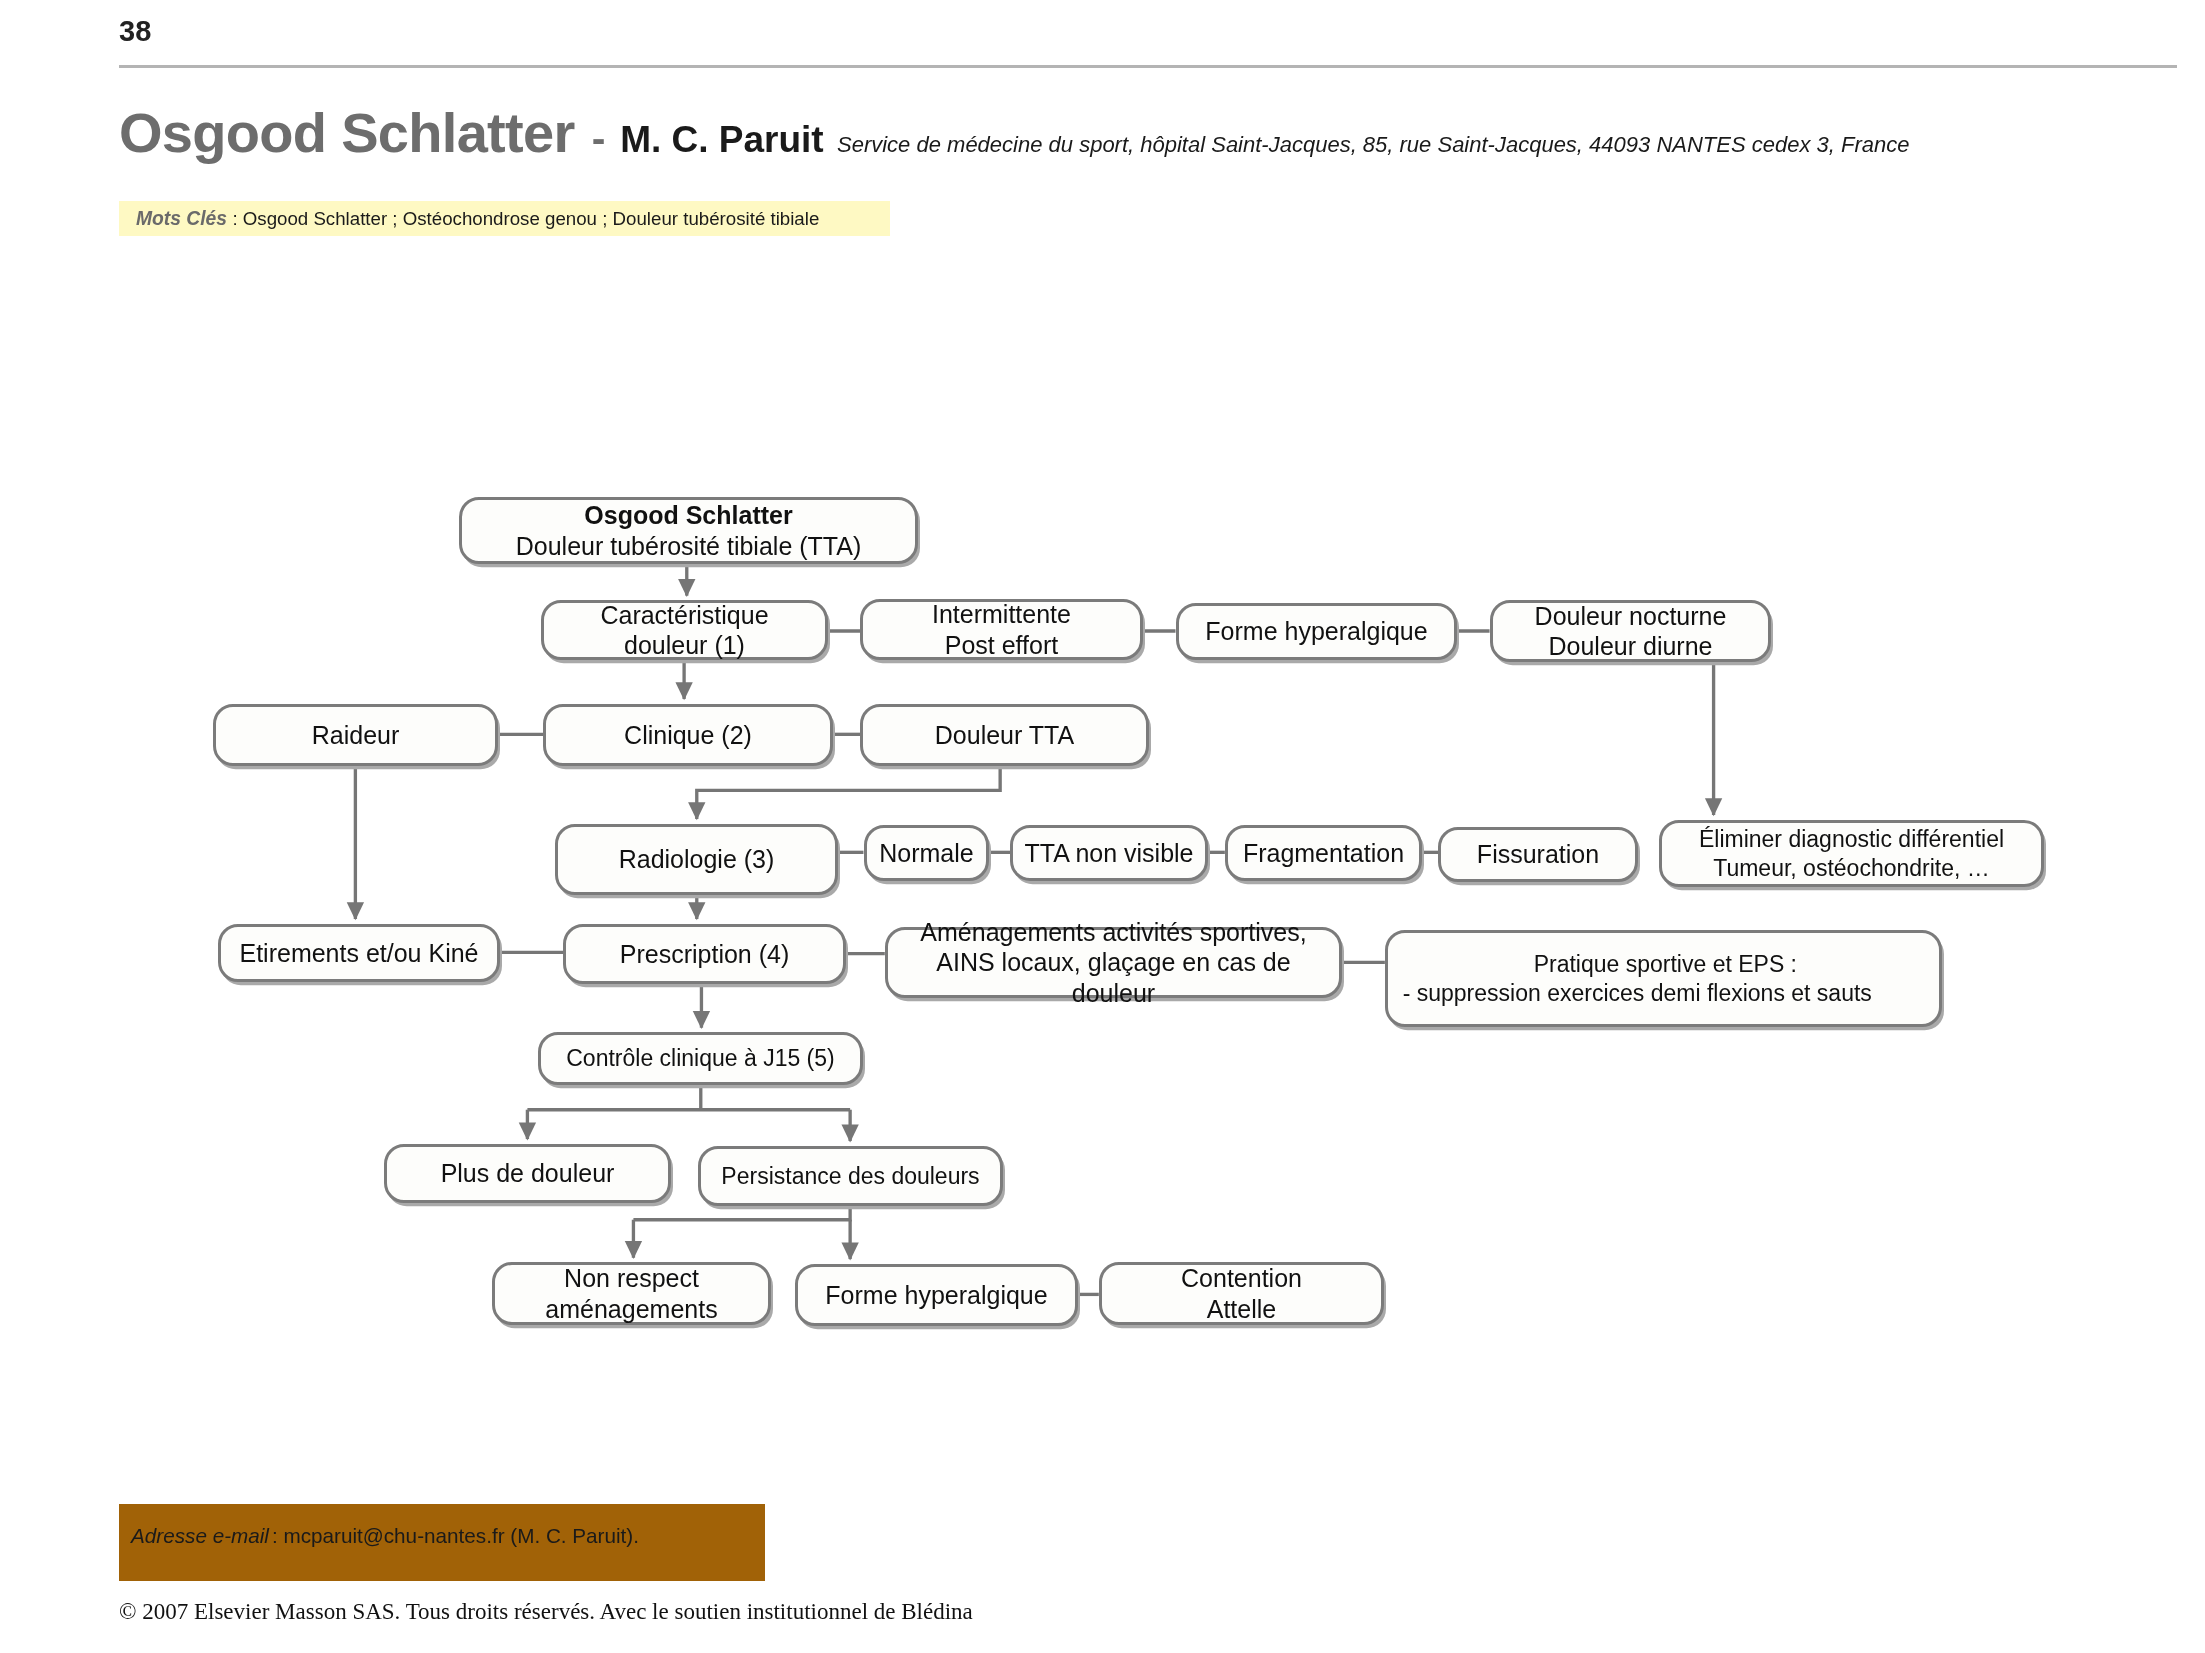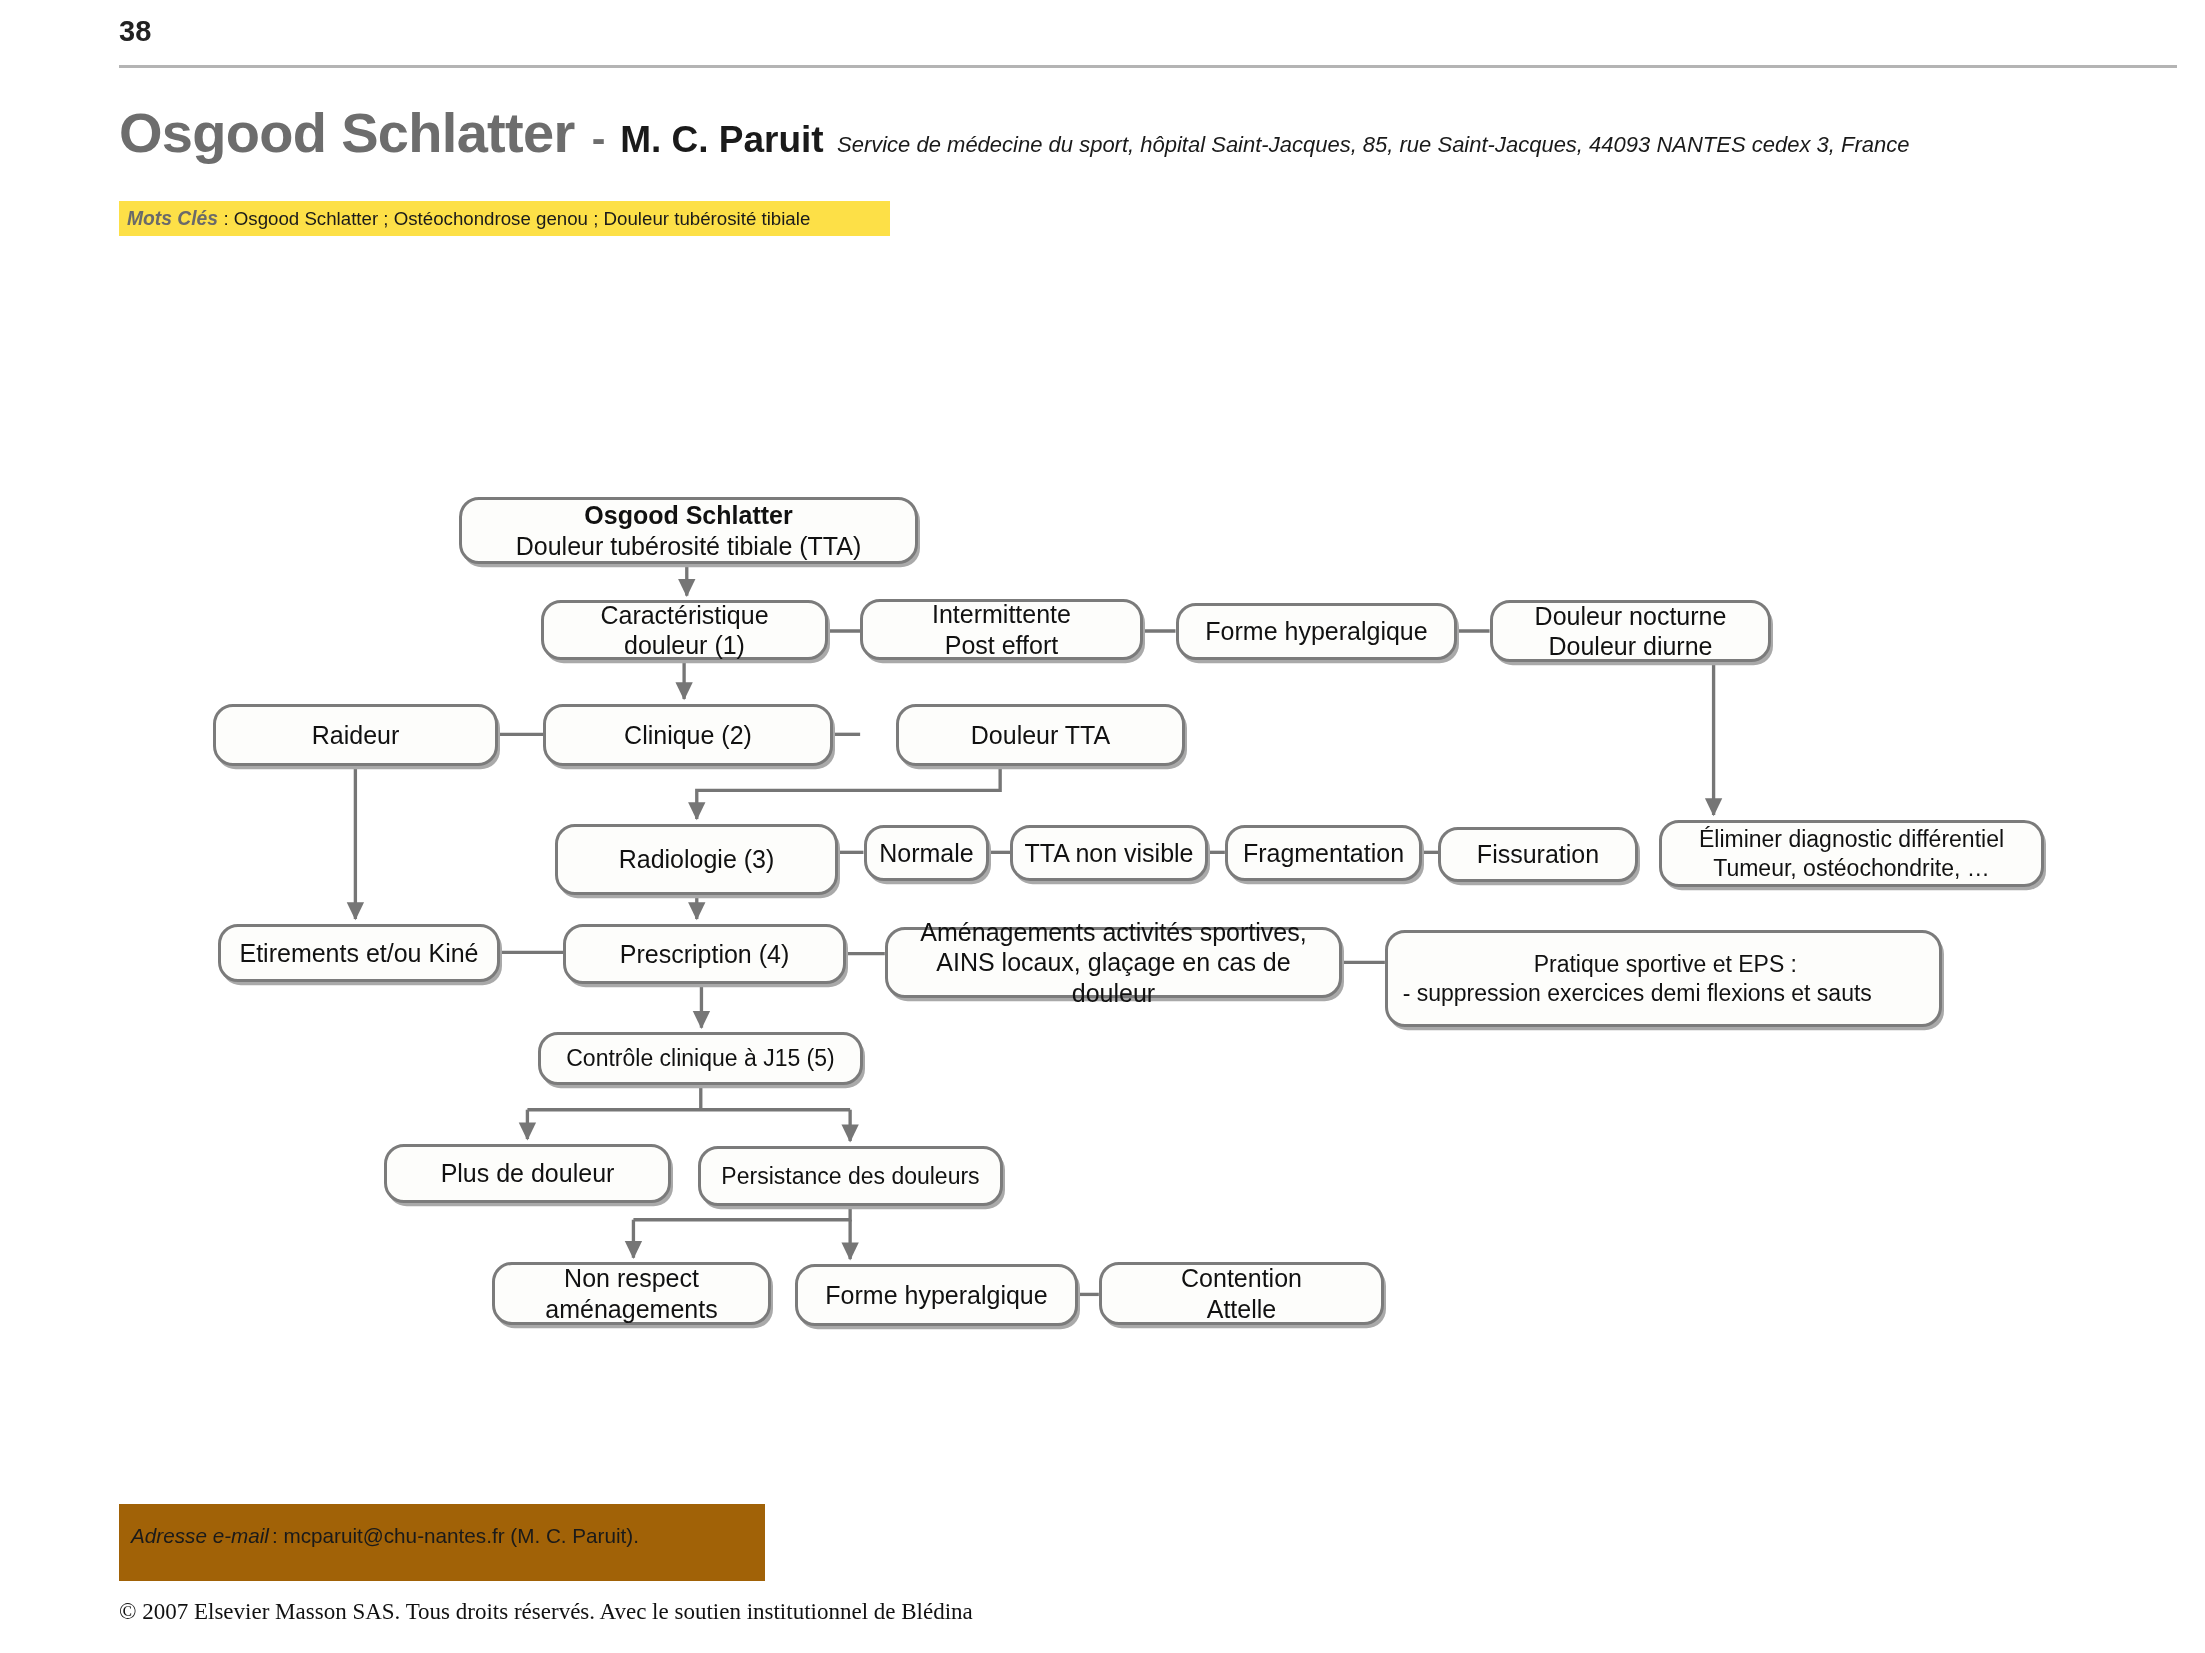--- a/index.html
+++ b/index.html
@@ -7,22 +7,22 @@
         font-family:"Liberation Sans","DejaVu Sans",sans-serif;color:#1a1a1a;}
 
   
   .page-num{position:absolute;left:119px;top:14.7px;font-size:29px;font-weight:bold;color:#222;}
   .top-rule{position:absolute;left:119px;top:65px;width:2058px;height:3.3px;background:#b4b4b4;}
   .title-row{position:absolute;left:119px;top:100px;display:flex;align-items:baseline;white-space:nowrap;}
   .doc-title{font-size:56px;font-weight:bold;color:#6d6d6d;letter-spacing:-0.7px;}
   .title-sep{font-size:41px;font-weight:bold;color:#6d6d6d;margin:0 14.7px 0 17.3px;}
   .doc-author{font-size:37px;font-weight:bold;color:#1a1a1a;}
   .doc-affil{font-size:22px;font-style:italic;color:#1a1a1a;margin-left:13.3px;}
-  .kw-bar{position:absolute;left:119px;top:201px;width:771px;height:35px;background:#fde047;
-          display:flex;align-items:center;padding-left:8px;box-sizing:border-box;white-space:nowrap;}
+  .kw-bar{position:absolute;left:119px;top:201px;width:771px;height:35px;background:#fef9c3;
+          display:flex;align-items:center;padding-left:17px;box-sizing:border-box;white-space:nowrap;}
   .kw-label{font-size:19.3px;font-weight:bold;font-style:italic;color:#6a6a6a;margin-right:5.3px;}
   .kw-text{font-size:18.7px;color:#1a1a1a;}
 
   
   .connectors{position:absolute;left:0;top:0;pointer-events:none;}
   .node{position:absolute;box-sizing:border-box;background:#fdfdfb;border:3.3px solid #7b7b7b;
         border-radius:20px;box-shadow:2.7px 4px 0 -0.7px #a9a9a9;
         display:flex;flex-direction:column;justify-content:center;align-items:center;
         text-align:center;font-size:25px;line-height:1.22;color:#111;padding:4px 8px;}
   .node .b{font-weight:bold;}
@@ -118,21 +118,21 @@
   </div>
 
   <div class="node" style="left:213px;top:704px;width:285px;height:62px">
     <span>Raideur</span>
   </div>
 
   <div class="node" style="left:543px;top:704px;width:290px;height:62px">
     <span>Clinique (2)</span>
   </div>
 
-  <div class="node" style="left:896px;top:704px;width:289px;height:62px">
+  <div class="node" style="left:860px;top:704px;width:289px;height:62px">
     <span>Douleur TTA</span>
   </div>
 
   <div class="node" style="left:555px;top:824px;width:283px;height:71px">
     <span>Radiologie (3)</span>
   </div>
 
   <div class="node" style="left:864px;top:825px;width:125px;height:56px">
     <span>Normale</span>
   </div>

